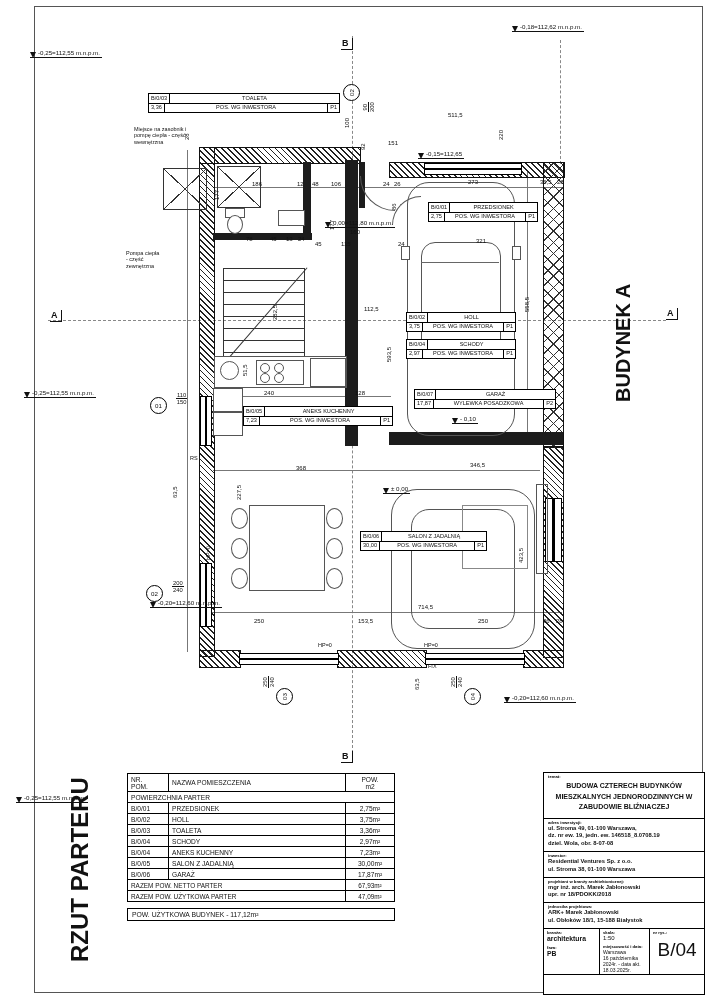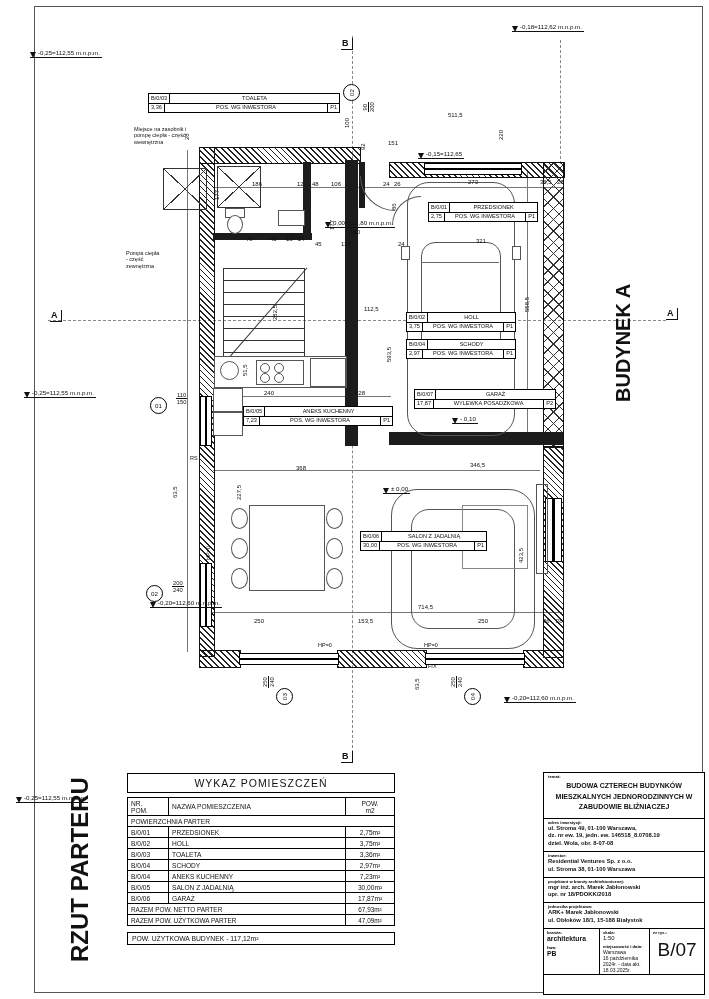--- a/index.html
+++ b/index.html
@@ -335,21 +335,20 @@
         </div>
         <div class="r2">
           <div class="c ">17,87</div>
           <div class="c grow">WYLEWKA POSADZKOWA</div>
           <div class="c ">P2</div>
         </div>
       </div>
     </div>
 
   <div id="rtable">
-    <div class="rt-box rt-title">WYKAZ POMIESZCZEŃ</div>
     <table class="rt">
       <thead>
         <tr>
           <th class="num">NR.
 POM.</th>
           <th>NAZWA POMIESZCZENIA</th>
           <th class="pow">POW.
 m2</th>
         </tr>
       </thead>
@@ -442,18 +441,18 @@
       </div>
       <div class="tb-cell">
         <div class="tb-label">skala:</div>
         <div class="tb-val sm">1:50</div>
         <div class="tb-label" style="margin-top:3px;">miejscowość i data:</div>
         <div class="tb-date">Warszawa
 16 października 2024r. - data akt. 18.03.2025r.</div>
       </div>
       <div class="tb-cell last">
         <div class="tb-label">nr rys.:</div>
-        <div class="tb-no">B/07</div>
+        <div class="tb-no">B/04</div>
       </div>
     </div>
 
   </div>
 </div>
 
 </body></html>

